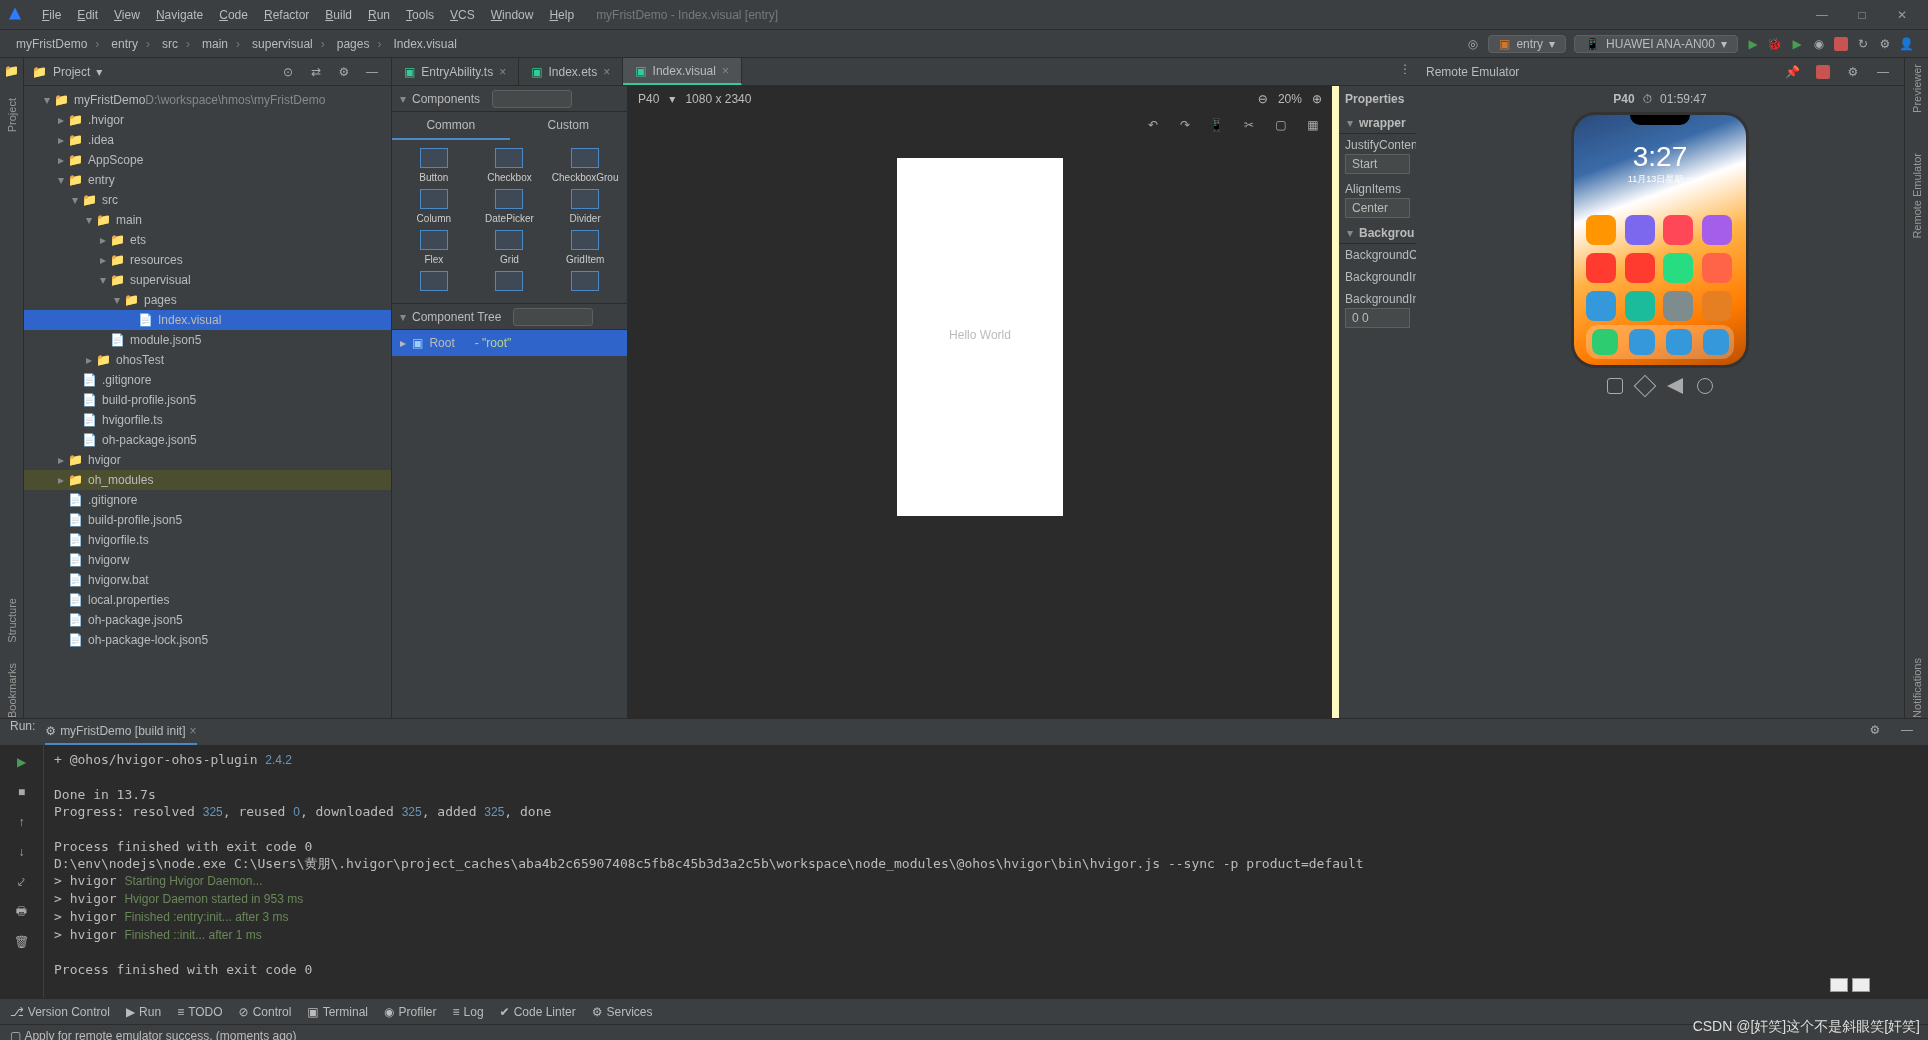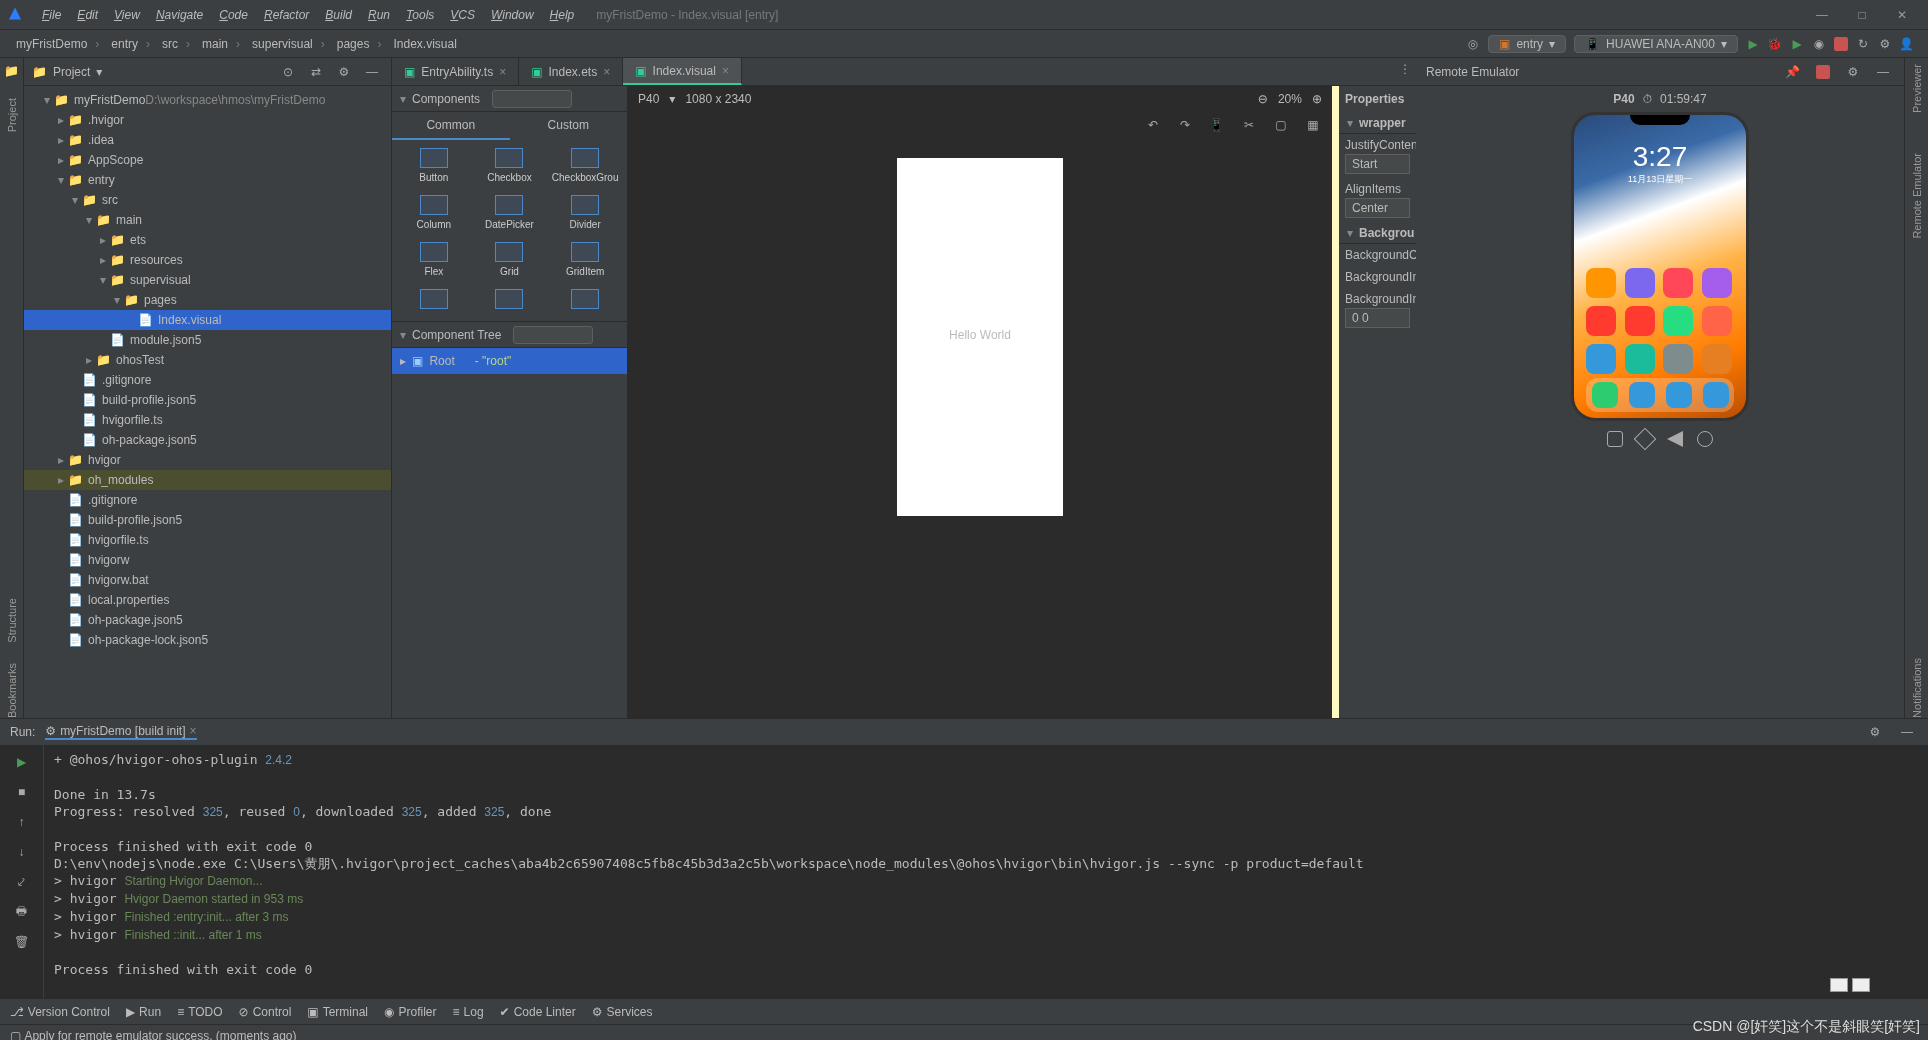--- a/index.html
+++ b/index.html
@@ -1,19 +1,19 @@
 <!DOCTYPE html>
 <html><head>
 <meta charset="utf-8">
 <style>
 * { margin:0; padding:0; box-sizing:border-box; font-family:"Segoe UI",Arial,sans-serif; font-size:12px; color:#bbb; user-select:none; }
 body { background:#3c3f41; width:1928px; height:1040px; overflow:hidden; position:relative; }
 .menubar { height:30px; background:#3c3f41; display:flex; align-items:center; padding:0 6px; border-bottom:1px solid #2b2b2b; }
 .menubar .logo { width:18px; height:18px; margin-right:10px; }
-.menubar .item { padding:0 8px; cursor:pointer;font-style:italic; }
+.menubar .item { padding:0 8px; cursor:pointer; }
 .menubar .title { color:#787878; margin-left:14px; }
 .menubar .spacer { flex:1; }
 .winbtn { width:40px; text-align:center; color:#999; }
 .navbar { height:28px; display:flex; align-items:center; padding:0 10px; border-bottom:1px solid #2b2b2b; }
 .crumb { padding:0 6px; cursor:pointer; }
 .crumb.sep::after { content:"›"; margin-left:8px; color:#777; }
 .navbar .spacer { flex:1; }
 .pill { background:#4e5254; border:1px solid #5e6060; border-radius:4px; padding:1px 10px; margin:0 4px; display:flex; align-items:center; gap:6px; }
 .iconbtn { width:22px; height:22px; display:flex; align-items:center; justify-content:center; color:#aaa; }
 .iconbtn.green { color:#499c54; }
@@ -41,53 +41,53 @@
 .tab.active { background:#4e5254; border-bottom:2px solid #3c9; }
 .tab .x { color:#888; }
 .editor-area { flex:1; display:flex; }
 .comp-panel { width:236px; background:#3c3f41; border-right:1px solid #2b2b2b; display:flex; flex-direction:column; }
 .sect-hdr { height:26px; display:flex; align-items:center; padding:0 8px; background:#3c3f41; border-bottom:1px solid #2b2b2b; gap:6px; }
 .sect-hdr .tw2 { color:#888; }
 .search { flex:1; max-width:80px; height:18px; background:#45494a; border:1px solid #5e6060; border-radius:3px; }
 .comp-tabs { height:28px; display:flex; }
 .ctab { flex:1; text-align:center; line-height:26px; cursor:pointer; }
 .ctab.active { border-bottom:2px solid #4a88c7; }
-.comp-grid { display:grid; grid-template-columns:repeat(3,1fr); padding:8px 4px; gap:12px 0; }
+.comp-grid { display:grid; grid-template-columns:repeat(3,1fr); padding:8px 4px; gap:6px 0; }
 .comp-item { display:flex; flex-direction:column; align-items:center; gap:4px; cursor:pointer; }
 .comp-icon { width:28px; height:20px; border:1px solid #4a88c7; background:rgba(74,136,199,0.15); }
 .comp-lbl { font-size:10px; color:#ccc; }
 .tree-panel { border-top:1px solid #2b2b2b; }
 .root-row { height:26px; background:#2f65ca; display:flex; align-items:center; padding:0 8px; gap:6px; }
 .canvas-wrap { flex:1; position:relative; background:#2b2b2b; display:flex; flex-direction:column; }
 .canvas-tb { height:26px; display:flex; align-items:center; padding:0 10px; gap:10px; color:#aaa; }
 .canvas-tb .spacer { flex:1; }
 .canvas-tb2 { height:26px; display:flex; align-items:center; justify-content:flex-end; padding:0 8px; gap:10px; }
 .canvas { flex:1; display:flex; align-items:flex-start; justify-content:center; padding-top:20px; }
 .phone-canvas { width:166px; height:358px; background:#fff; color:#000; display:flex; justify-content:center; padding-top:170px; font-size:20px; font-weight:500; }
 .props-panel { width:84px; background:#3c3f41; border-left:7px solid #fef9c3; font-size:11px; }
 .props-hdr { height:26px; display:flex; align-items:center; padding:0 6px; font-weight:bold; }
 .props-row { padding:4px 6px; }
 .props-val { background:#45494a; border:1px solid #5e6060; padding:2px 6px; margin-top:2px; }
 .emu-panel { width:488px; background:#3c3f41; display:flex; flex-direction:column; }
 .emu-hdr { height:28px; display:flex; align-items:center; padding:0 10px; border-bottom:1px solid #2b2b2b; gap:8px; }
 .emu-hdr .spacer { flex:1; }
 .emu-body { flex:1; display:flex; flex-direction:column; align-items:center; padding-top:6px; }
 .emu-info { display:flex; gap:8px; align-items:center; margin-bottom:6px; }
-.phone-frame { width:178px; height:309px; border-radius:24px; border:3px solid #333; background:linear-gradient(160deg,#2a4b7c 0%,#3a6ba8 20%,#fff 35%,#ffb347 55%,#ff7b00 80%,#b94e00 100%); position:relative; overflow:hidden; }
+.phone-frame { width:178px; height:256px; border-radius:24px; border:3px solid #333; background:linear-gradient(160deg,#2a4b7c 0%,#3a6ba8 20%,#fff 35%,#ffb347 55%,#ff7b00 80%,#b94e00 100%); position:relative; overflow:hidden; }
 .notch { width:60px; height:10px; background:#000; border-radius:0 0 10px 10px; position:absolute; top:0; left:50%; transform:translateX(-50%); }
 .lock-time { color:#fff; text-align:center; margin-top:26px; font-size:28px; font-weight:300; }
 .lock-date { color:#fff; text-align:center; font-size:9px; }
 .app-grid { position:absolute; bottom:44px; left:12px; right:12px; display:grid; grid-template-columns:repeat(4,1fr); gap:8px 6px; }
 .app-ic { width:30px; height:30px; border-radius:8px; }
 .dock { position:absolute; bottom:6px; left:12px; right:12px; height:34px; background:rgba(255,255,255,0.25); border-radius:12px; display:flex; justify-content:space-around; align-items:center; }
 .dock .app-ic { width:26px; height:26px; }
 .emu-nav { display:flex; gap:14px; margin-top:10px; }
 .emu-nav-btn { width:16px; height:16px; border:1.5px solid #aaa; }
 .run-panel { height:280px; display:flex; flex-direction:column; border-top:1px solid #2b2b2b; }
-.run-tabs { height:26px; display:flex; align-items:center; padding:0 10px; gap:10px; background:#3c3f41; }
+.run-tabs { height:26px; display:flex; padding:0 10px; gap:10px; background:#3c3f41; }
 .run-tab { display:flex; align-items:center; gap:4px; }
 .run-tab.active { border-bottom:2px solid #4a88c7; }
 .run-body { flex:1; display:flex; background:#2b2b2b; }
 .run-gutter { width:44px; display:flex; flex-direction:column; align-items:center; padding-top:6px; gap:8px; border-right:1px solid #3c3f41; }
 .console { flex:1; padding:6px 10px; font-family:Consolas,monospace; font-size:13px; line-height:17px; white-space:pre; color:#bbb; overflow:hidden; }
 .console .g { color:#6a8759; }
 .console .n { color:#6897bb; }
 .bottom-bar { height:26px; display:flex; align-items:center; padding:0 10px; gap:16px; border-top:1px solid #2b2b2b; }
 .bottom-bar .item { display:flex; gap:4px; align-items:center; cursor:pointer; }
 .bottom-bar .active { color:#fff; }

